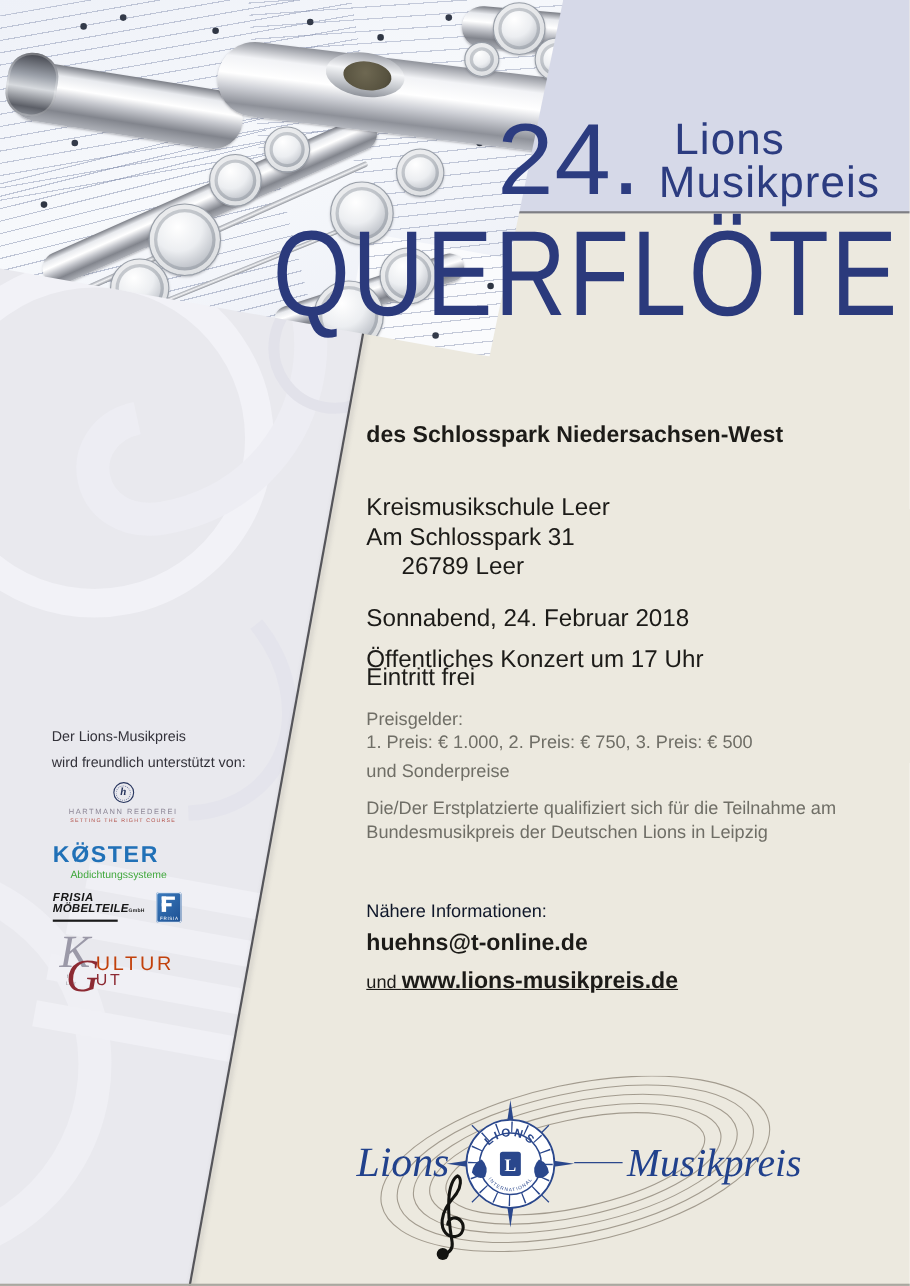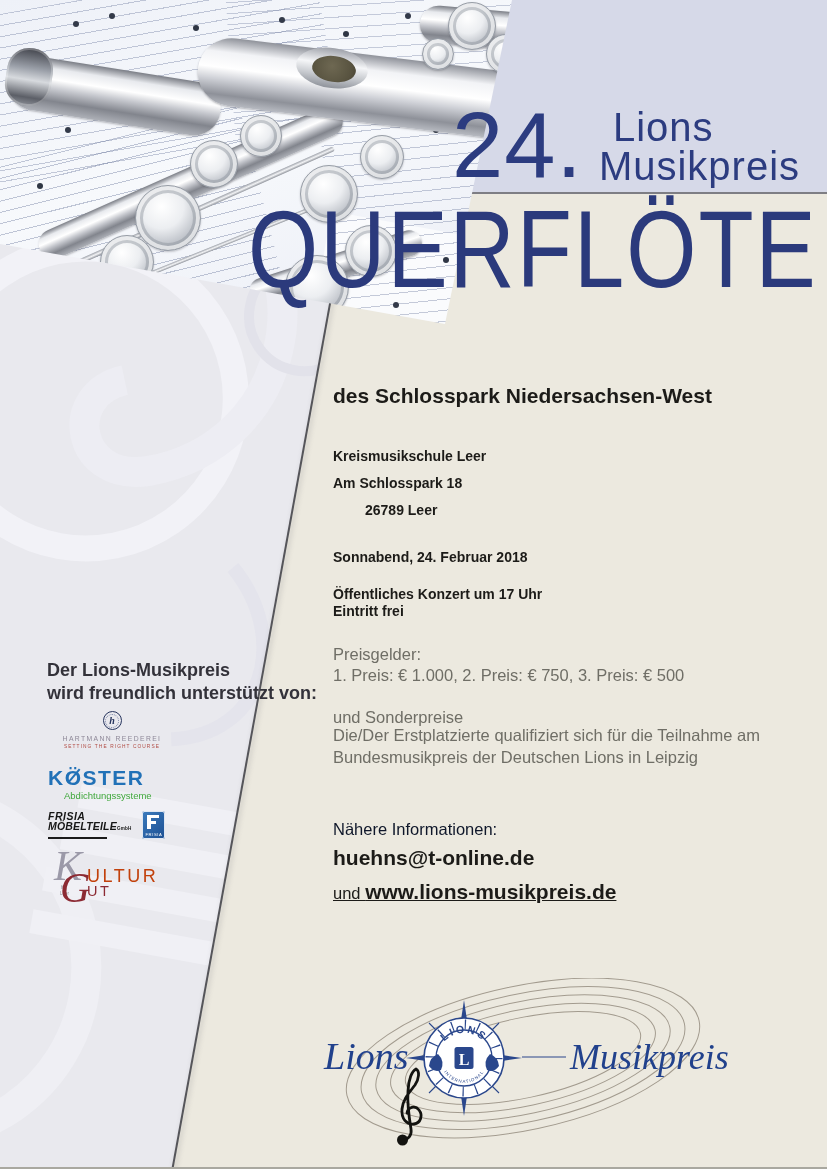--- a/index.html
+++ b/index.html
@@ -40,33 +40,33 @@
   .title-num{font-size:92px;line-height:82px;letter-spacing:1px;}
   .title-stack{margin-left:16px;margin-top:4px;}
   .title-l1{display:block;font-size:40px;line-height:38px;letter-spacing:1px;margin-left:14px;}
   .title-l2{display:block;font-size:40px;line-height:40px;letter-spacing:1px;}
   .querfloete{position:absolute;left:248px;top:194px;z-index:6;font-size:110px;line-height:1;
     letter-spacing:2.5px;color:#2b3a7c;transform:scaleX(.82);transform-origin:left top;white-space:nowrap;}
   
   .content{position:absolute;left:333px;top:0;width:470px;z-index:6;color:#1c1b18;}
   .content div{position:absolute;white-space:nowrap;}
   .h-sub{top:384px;font-size:21px;font-weight:bold;}
-  .bold19{font-size:14px;font-weight:bold;}
+  .bold19{font-size:22px;font-weight:normal;}
   .gray16{font-size:16.5px;color:#6f6e66;}
   .v1{top:448px;} .v2{top:475px;} .v3{top:502px;margin-left:32px;}
   .e1{top:549px;text-align:right;} .e2{top:576px;margin-top:10px;} .e3{top:603px;}
-  .p1{top:645px;} .p2{top:666px;} .p3{top:708px;}
+  .p1{top:645px;} .p2{top:666px;} .p3{top:692px;}
   .q1{top:726px;} .q2{top:748px;}
   .info-label{top:820px;font-size:16.5px;color:#0f172a;}
   .email{top:846px;font-size:21px;font-weight:bold;}
   .webline{top:880px;font-size:16.5px;text-decoration:underline;}
   .webline b{font-size:21px;font-weight:bold;}
   
   .sidebar{position:absolute;left:47px;top:0;z-index:6;}
-  .sb-head{position:absolute;top:659px;font-size:18px;line-height:22.5px;color:#33323a;white-space:nowrap;font-weight:bold;}
+  .sb-head{position:absolute;top:659px;font-size:13px;line-height:22.5px;color:#33323a;white-space:nowrap;}
   .hartmann{position:absolute;top:711px;left:0;width:130px;text-align:center;}
   .hart-circle{width:17px;height:17px;margin:0 auto;border:1.2px solid #27355e;border-radius:50%;position:relative;}
   .hart-ring{position:absolute;inset:1.5px;border:1px dotted #7a84a8;border-radius:50%;}
   .hart-h{position:absolute;inset:0;display:flex;align-items:center;justify-content:center;
     font-family:"Liberation Serif",serif;font-style:italic;font-weight:bold;font-size:10px;color:#27355e;}
   .hart-name{margin-top:5px;font-size:6.8px;letter-spacing:1.4px;color:#8d8797;white-space:nowrap;}
   .hart-tag{margin-top:2px;font-size:4.8px;letter-spacing:1.1px;color:#b04a42;white-space:nowrap;}
   .koester{position:absolute;top:766px;left:1px;}
   .koester-name{font-size:21px;font-weight:bold;letter-spacing:1.5px;color:#2171b7;position:relative;}
   .koester-slash{position:absolute;left:17px;top:9px;width:18px;height:2.4px;background:#2171b7;transform:rotate(-50deg);}
@@ -159,21 +159,21 @@
     <span class="title-stack">
       <span class="title-l1">Lions</span>
       <span class="title-l2">Musikpreis</span>
     </span>
   </div>
   <div class="querfloete">QUERFLÖTE</div>
 
   <div class="content">
     <div class="h-sub">des Schlosspark Niedersachsen-West</div>
     <div class="bold19 v1">Kreismusikschule Leer</div>
-    <div class="bold19 v2">Am Schlosspark 18</div>
+    <div class="bold19 v2">Am Schlosspark 31</div>
     <div class="bold19 v3">26789 Leer</div>
     <div class="bold19 e1">Sonnabend, 24. Februar 2018</div>
     <div class="bold19 e2">Öffentliches Konzert um 17 Uhr</div>
     <div class="bold19 e3">Eintritt frei</div>
     <div class="gray16 p1">Preisgelder:</div>
     <div class="gray16 p2">1. Preis: € 1.000, 2. Preis: € 750, 3. Preis: € 500</div>
     <div class="gray16 p3">und Sonderpreise</div>
     <div class="gray16 q1">Die/Der Erstplatzierte qualifiziert sich für die Teilnahme am</div>
     <div class="gray16 q2">Bundesmusikpreis der Deutschen Lions in Leipzig</div>
     <div class="info-label">Nähere Informationen:</div>

